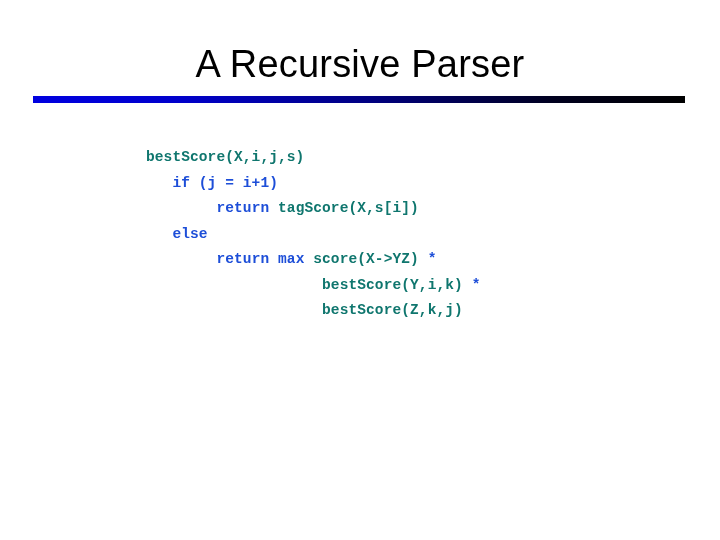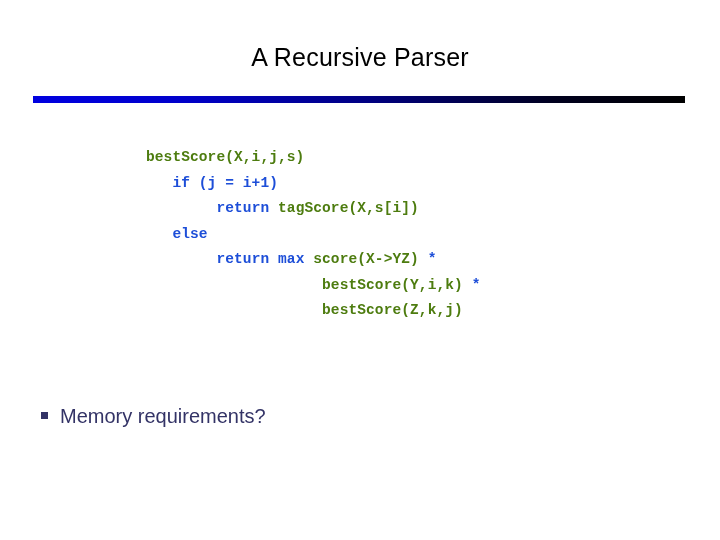--- a/index.html
+++ b/index.html
@@ -23,21 +23,21 @@
   }
 
   
   .slide-title {
     position: absolute;
     left: 0;
     right: 0;
     top: 44px;
     text-align: center;
     font-family: "Liberation Sans", sans-serif;
-    font-size: 25px;
+    font-size: 38px;
     font-weight: 400;
     color: #000000;
     letter-spacing: 0.2px;
     line-height: 1.1;
     white-space: nowrap;
   }
 
   
   .title-rule {
     position: absolute;
@@ -55,21 +55,21 @@
     top: 145px;
     font-family: "Liberation Mono", "DejaVu Sans Mono", monospace;
     font-size: 14.5px;
     font-weight: bold;
     line-height: 25.5px;
     color: #000000;
     white-space: pre;
     letter-spacing: 0.1px;
   }
   .code-line { white-space: pre; }
-  .tok-green { color: #4d7c0f; }
+  .tok-green { color: #0f766e; }
   .tok-black { color: #1d4ed8; }
 
   
   .bullets {
     position: absolute;
     left: 38px;
     top: 402px;
     width: 640px;
   }
   .bullet-row {
@@ -108,19 +108,15 @@
 
 <div class="slide">
 
   <div class="slide-title">A Recursive Parser</div>
 
   <div class="title-rule"></div>
 
   <div class="code-block" id="code-block"><div class="code-line"><span class="tok-green">bestScore(X,i,j,s)</span></div><div class="code-line"><span>   </span><span class="tok-black">if (j = i+1)</span></div><div class="code-line"><span>        </span><span class="tok-black">return </span><span class="tok-green">tagScore(X,s[i])</span></div><div class="code-line"><span>   </span><span class="tok-black">else</span></div><div class="code-line"><span>        </span><span class="tok-black">return max </span><span class="tok-green">score(X-&gt;YZ)</span><span class="tok-black"> *</span></div><div class="code-line"><span>                    </span><span class="tok-green">bestScore(Y,i,k)</span><span class="tok-black"> *</span></div><div class="code-line"><span>                    </span><span class="tok-green">bestScore(Z,k,j)</span></div></div>
 
   <div class="bullets" id="bullet-list">
-      <div class="bullet-row">
-        <span class="bullet-mark"></span>
-        <span class="bullet-text">Memory requirements?</span>
-      </div>
     </div>
 
 </div>
 
 </body></html>

